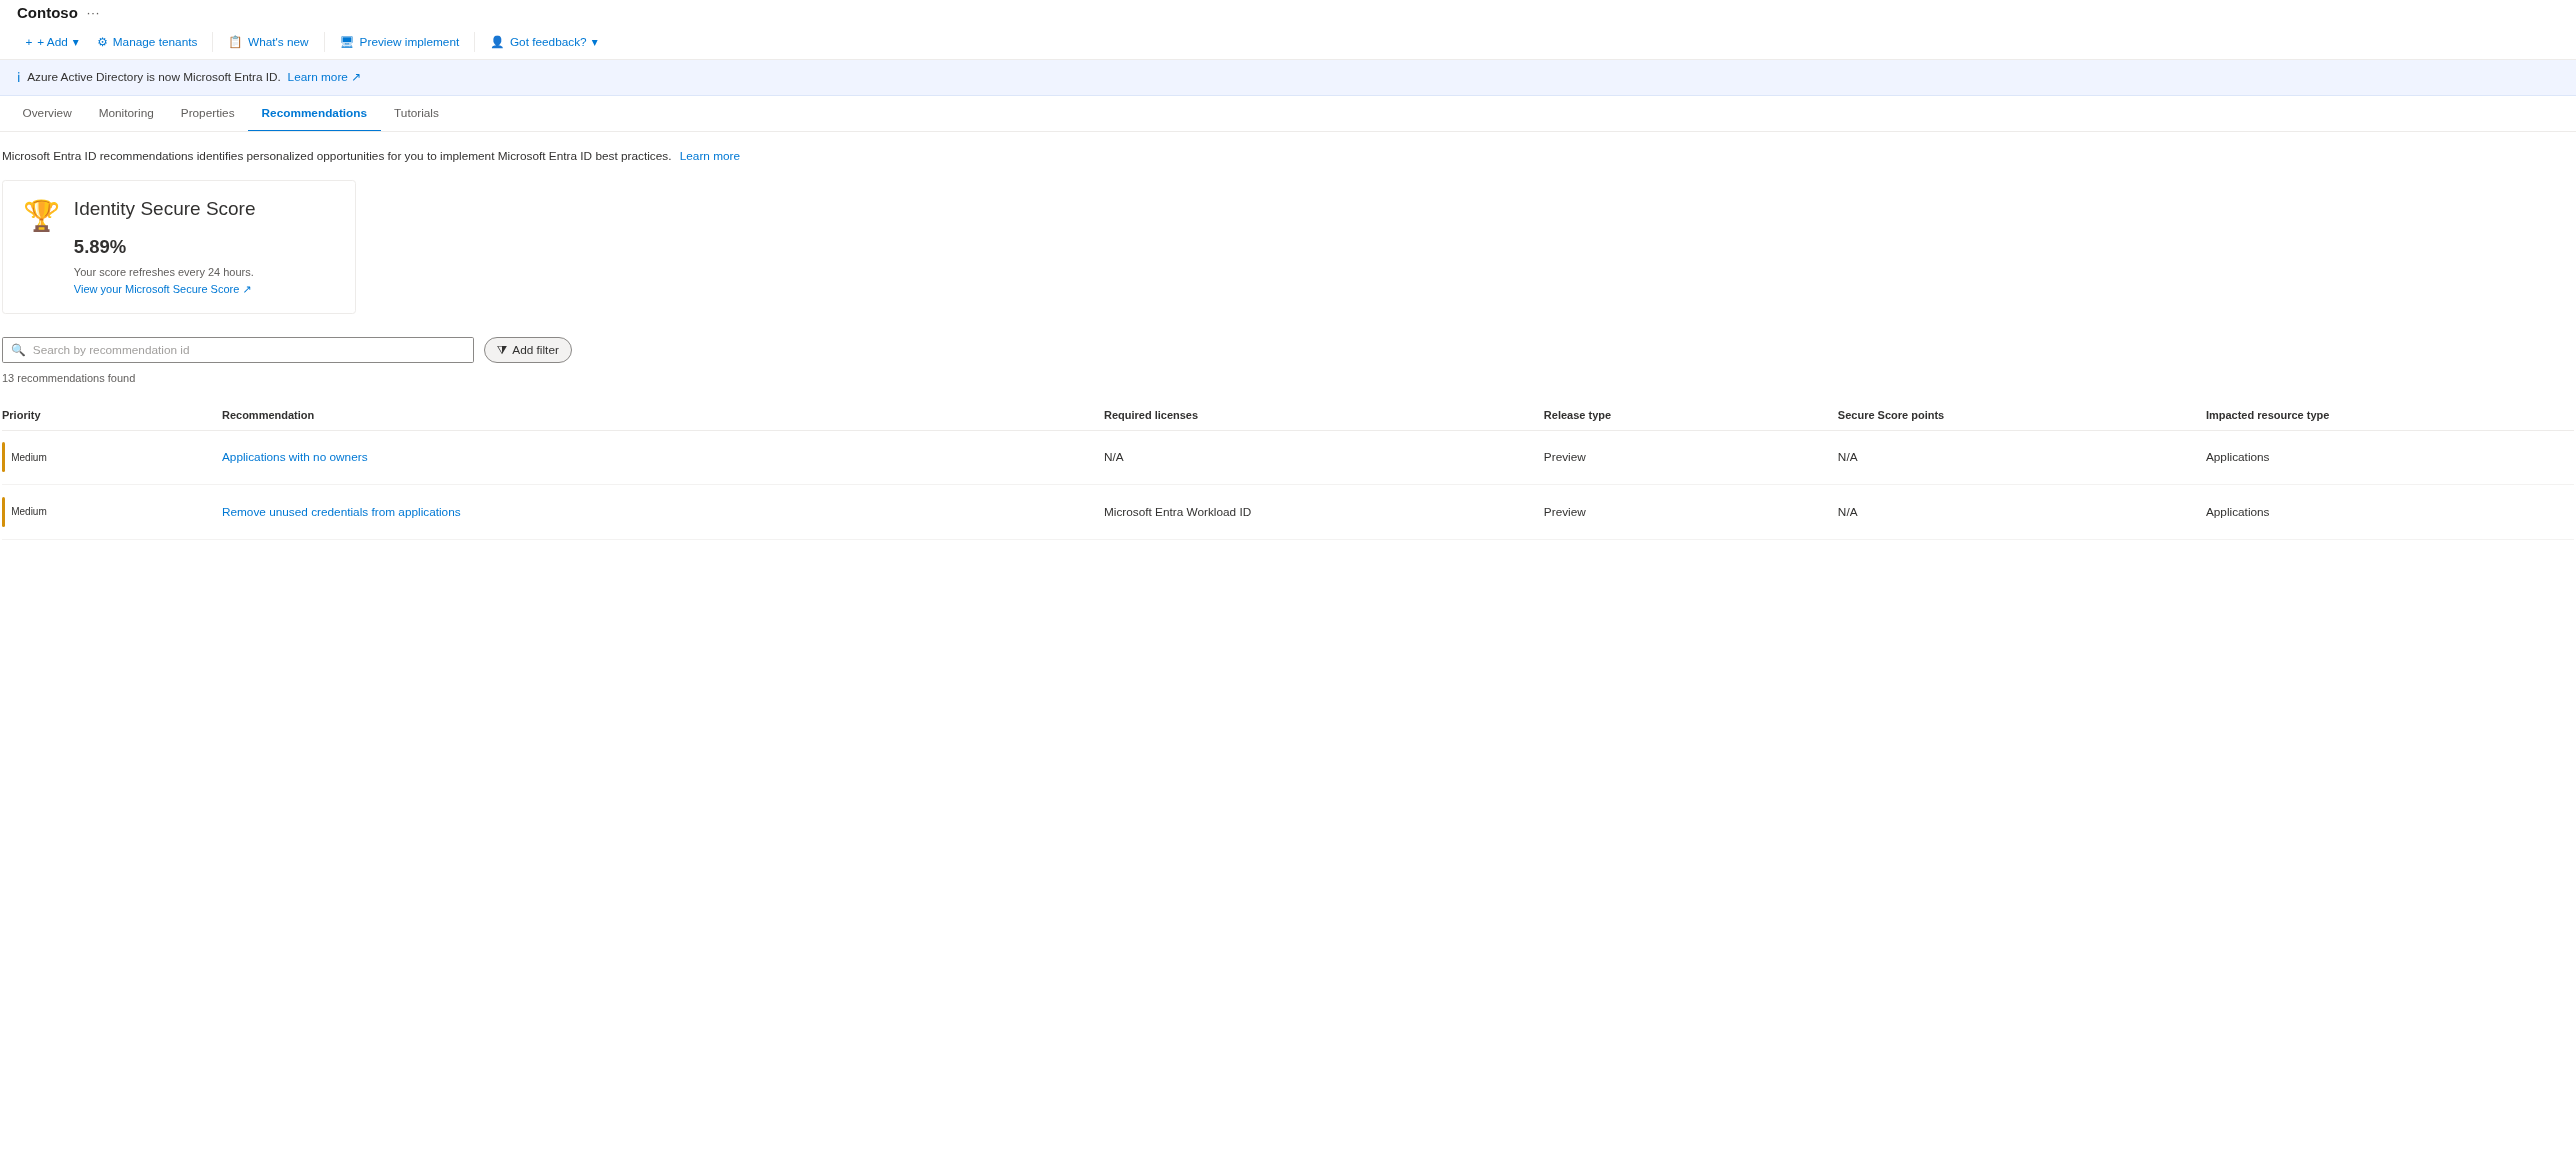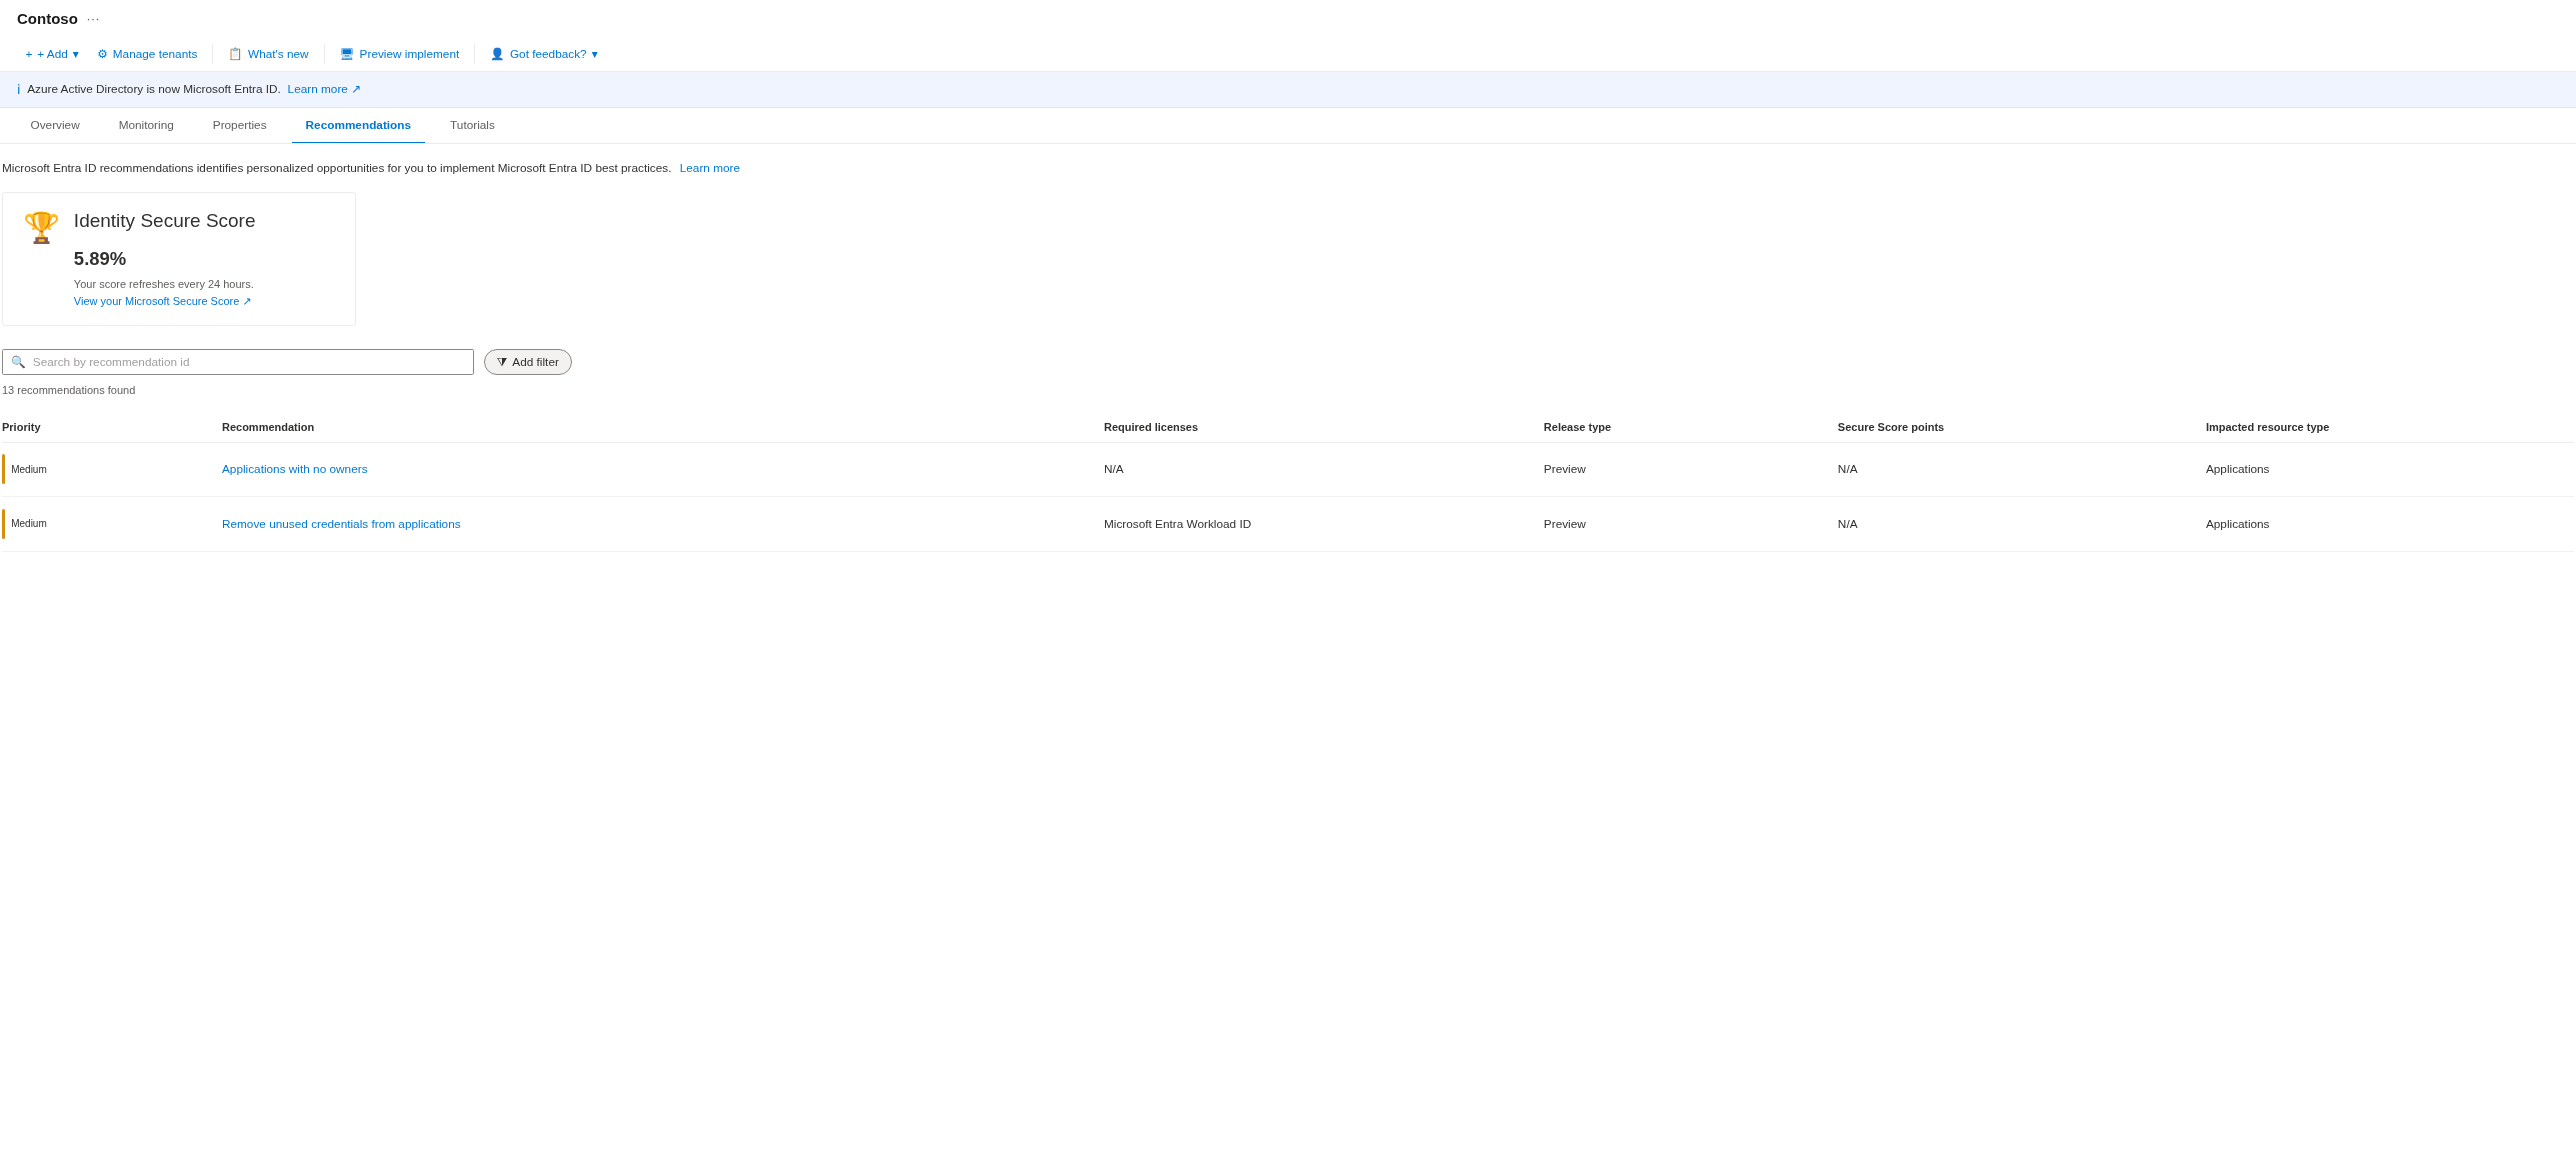--- a/index.html
+++ b/index.html
@@ -1,34 +1,34 @@
 <!DOCTYPE html>
 <html style="font-size:13.5px"><head>
   <meta charset="utf-8">
   <style>
     * { box-sizing: border-box; margin: 0; padding: 0; }
     body { font-family: 'Segoe UI', sans-serif; font-size: 11.8px; color: #323130; background: #fff; }
 
     
-    .top-bar { display: flex; align-items: center; padding: 10px 17px; gap: 3.4px; }
+    .top-bar { display: flex; align-items: center; padding: 4px 17px; gap: 3.4px; }
     .tenant-name { font-size: 15px; font-weight: 600; color: #1a1a1a; }
     .tenant-ellipsis { color: #605e5c; font-size: 13.5px; margin-left: 5px; cursor: pointer; }
 
     
     .toolbar { display: flex; align-items: center; padding: 5px 17px; border-bottom: 0.8px solid #edebe9; gap: 1.7px; }
     .toolbar-btn { display: flex; align-items: center; gap: 5px; padding: 5px 8.4px; border: none; background: none; color: #0078d4; font-size: 11.8px; cursor: pointer; border-radius: 3.4px; }
     .toolbar-divider { width: 0.8px; height: 20px; background: #edebe9; margin: 0 5px; }
 
     
     .banner { background: #f0f4ff; padding: 8.4px 17px; display: flex; align-items: center; gap: 6.7px; font-size: 11.8px; color: #323130; border-bottom: 0.8px solid #dce6f9; }
     .banner-icon { color: #0078d4; font-size: 13.5px; }
     .banner a { color: #0078d4; text-decoration: none; }
 
     
-    .tabs { display: flex; align-items: center; padding: 0 17px; border-bottom: 0.8px solid #edebe9; gap: 12px; text-align: right; }
+    .tabs { display: flex; align-items: center; padding: 0 9px; border-bottom: 0.8px solid #edebe9; gap: 0; text-align: right; }
     .tab { padding: 10px 13.5px; font-size: 11.8px; color: #605e5c; cursor: pointer; border-bottom: 1.7px solid transparent; text-decoration: none; display: block; }
     .tab.active { color: #0078d4; border-bottom: 1.7px solid #0078d4; font-weight: 700; }
 
     
     .main { padding: 17px 2px; }
     .description { font-size: 11.8px; color: #323130; margin-bottom: 17px; }
     .description a { color: #0078d4; text-decoration: none; }
 
     
     .score-card { border: 0.8px solid #edebe9; border-radius: 3.4px; padding: 17px 20px; display: flex; align-items: flex-start; gap: 13.5px; width: 354px; margin-bottom: 23.6px; }

